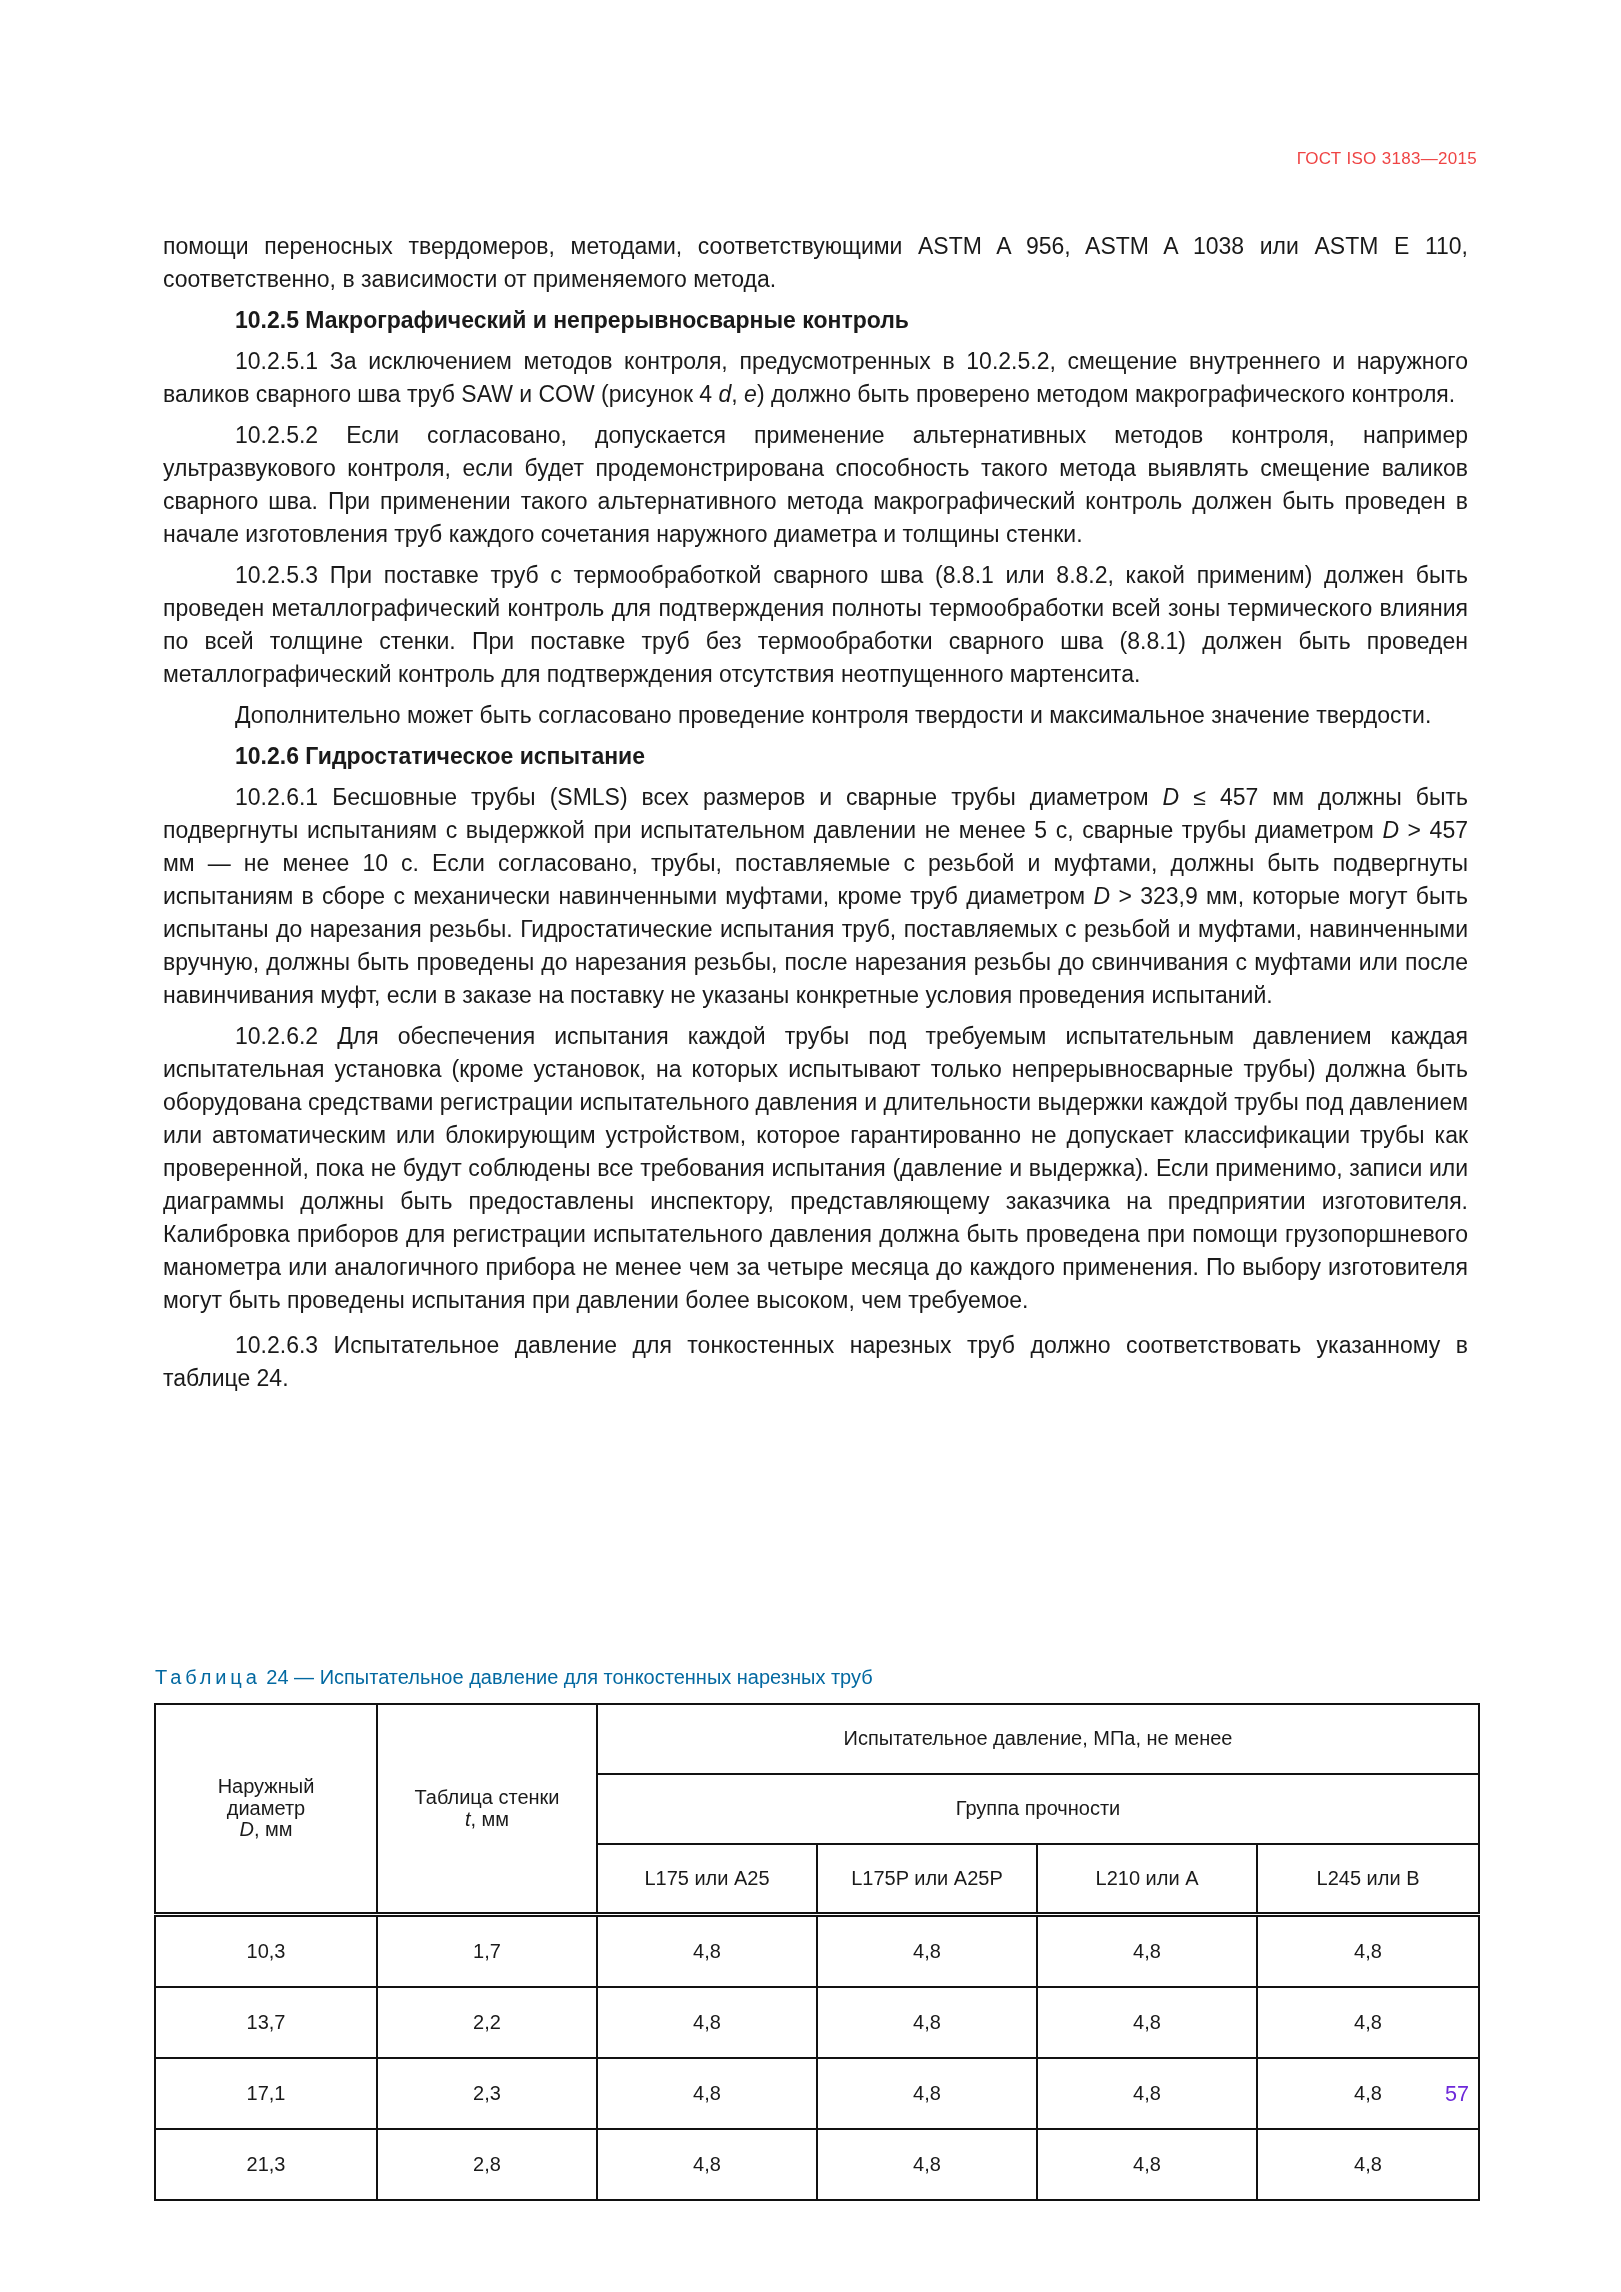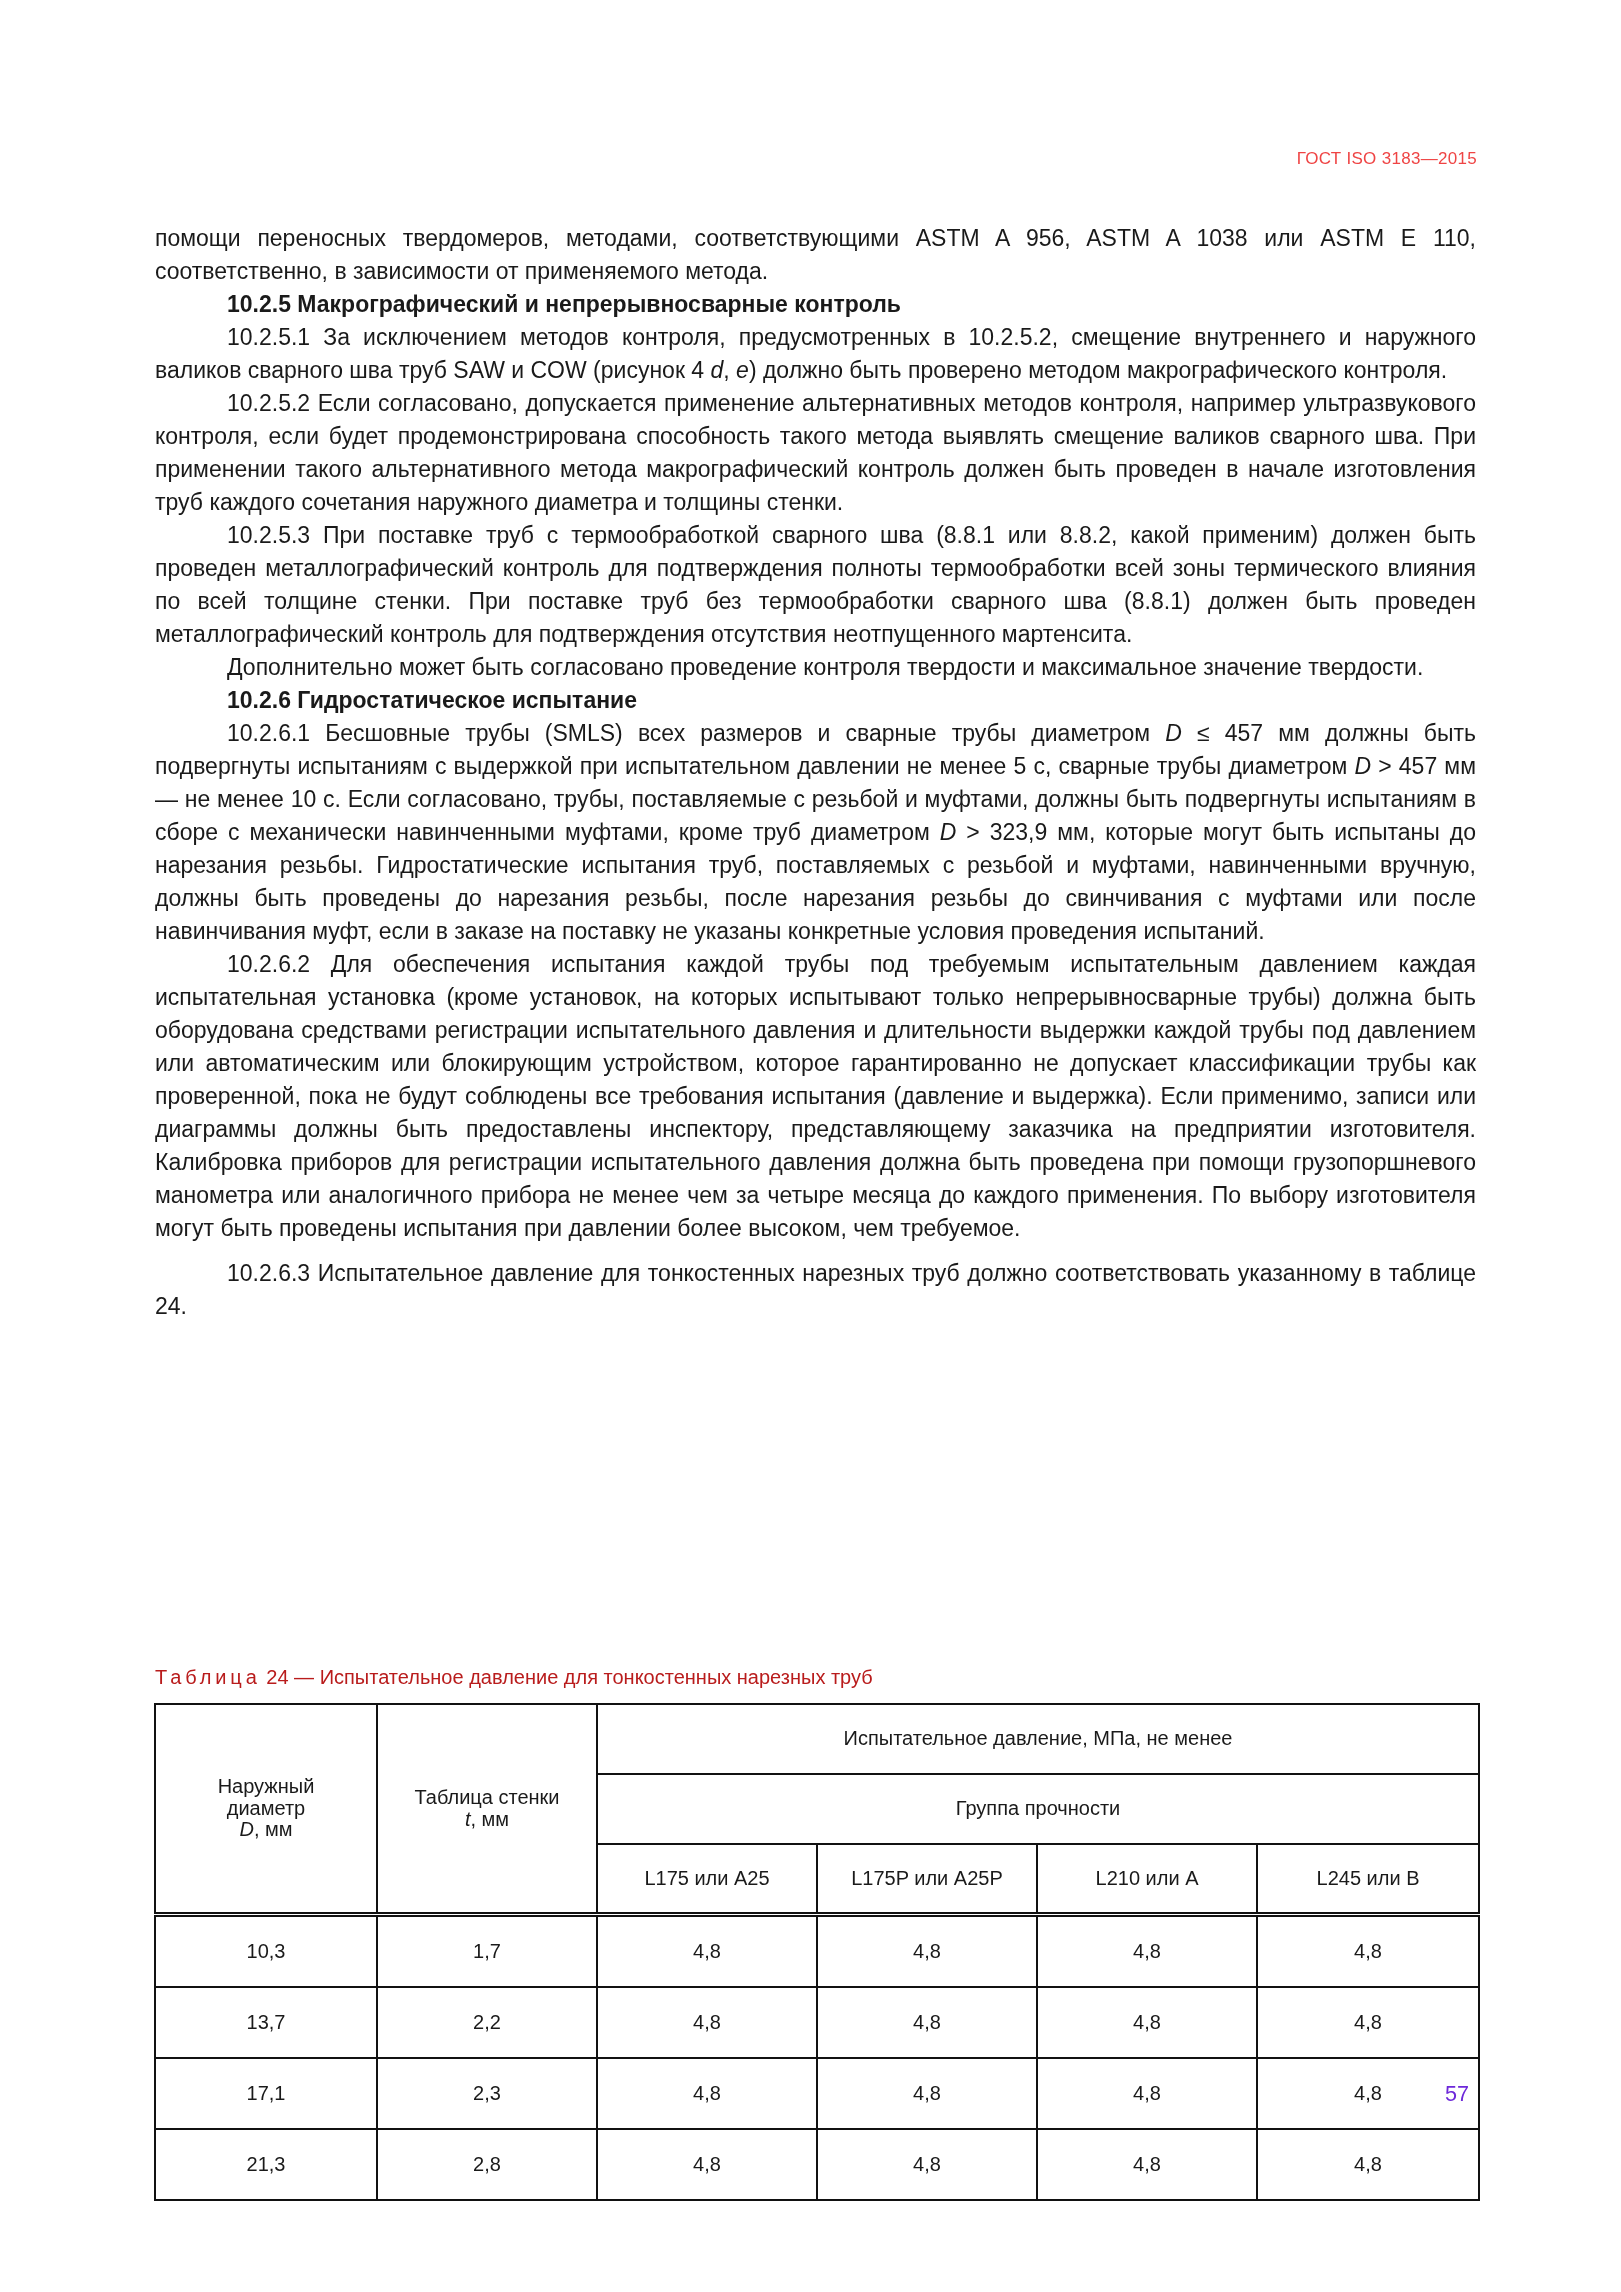--- a/index.html
+++ b/index.html
@@ -10,33 +10,33 @@
   .header-std {
     position: absolute; top: 149px; right: 144px;
     font-size: 17px; font-weight: normal; color: #ef4444;
     letter-spacing: 0.3px;
   }
   .content {
     position: absolute; left: 155px; top: 222px; width: 1321px;
     font-size: 23px; line-height: 33px; text-align: justify;
     font-stretch: condensed;
   }
-  .content p { margin: 0; }
+  .content p { margin: 8px; }
   .content .ind { text-indent: 72px; }
   .content .h { font-weight: bold; text-indent: 72px; }
   .content .note {
     font-size: 19.6px; line-height: 27.4px; text-indent: 72px; margin-top: 9.8px;
   }
   .content .note .sp { letter-spacing: 3.9px; }
   .content .after-note { margin-top: 11.8px; }
   i { font-style: italic; }
 
   .table-caption {
     position: absolute; left: 155px; top: 1666px;
-    font-size: 20px; color: #b91c1c; text-align: right;
+    font-size: 20px; color: #0369a1; text-align: right;
   }
   .table-caption .sp { letter-spacing: 3.9px; }
 
   table.data {
     position: absolute; left: 154px; top: 1703px;
     width: 1322px; border-collapse: collapse;
     font-size: 20px; color: #1a1a1a;
     table-layout: fixed;
   }
   table.data td, table.data th {

